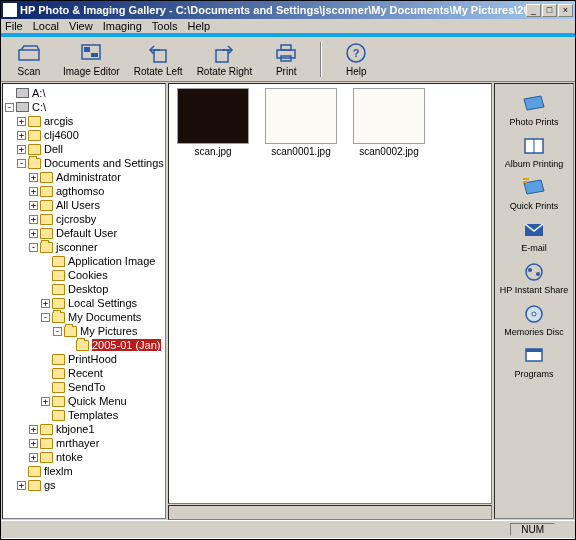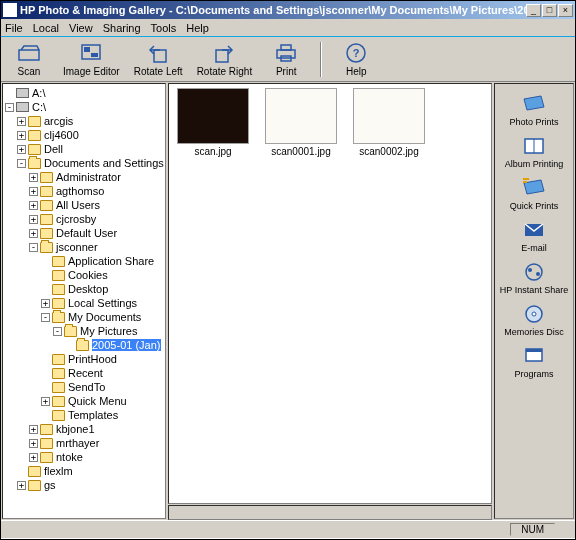--- a/index.html
+++ b/index.html
@@ -2,37 +2,37 @@
 <html><head>
 <meta charset="utf-8">
 <style>
 * { box-sizing: border-box; margin: 0; padding: 0; font-family: "Tahoma", sans-serif; font-size: 11px; }
 body { background: #fff; width: 576px; height: 540px; overflow: hidden; border: 1px solid #000; }
 .titlebar { background: linear-gradient(to right, #0a246a, #a6caf0); color: #fff; height: 18px; display: flex; align-items: center; padding: 0 2px; }
 .titlebar .icon { width: 14px; height: 14px; background: #fff; margin-right: 3px; }
 .titlebar .title { flex: 1; font-weight: bold; white-space: nowrap; overflow: hidden; }
 .winbtns { display: flex; gap: 1px; }
 .winbtn { width: 15px; height: 13px; background: #d4d0c8; border: 1px solid #808080; border-top-color: #fff; border-left-color: #fff; display: flex; align-items: center; justify-content: center; font-size: 9px; font-family: Arial; color: #000; cursor: default; }
-.menubar { background: #d4d0c8; height: 18px; display: flex; align-items: center; padding: 0 4px; gap: 10px; border-bottom: 1px solid #0ea5e9; }
+.menubar { background: #d4d0c8; height: 18px; display: flex; align-items: center; padding: 0 4px; gap: 10px; border-bottom: 4px solid #0ea5e9; }
 .menubar span { cursor: default; }
 .toolbar { background: #d4d0c8; height: 45px; display: flex; align-items: center; padding: 2px 8px; gap: 14px; border-bottom: 1px solid #808080; }
 .tbtn { display: flex; flex-direction: column; align-items: center; gap: 2px; cursor: default; min-width: 40px; }
 .tbtn svg { width: 24px; height: 22px; }
 .tbtn .lbl { font-size: 10px; white-space: nowrap; }
 .divider { width: 2px; height: 35px; border-left: 1px solid #808080; border-right: 1px solid #fff; }
 .main { display: flex; height: 438px; background: #d4d0c8; }
 .tree-pane { width: 164px; background: #fff; border: 1px inset #808080; margin: 1px; overflow: auto; }
 .tree { padding: 2px 0 2px 2px; }
 .tree-node { display: flex; align-items: center; height: 14px; white-space: nowrap; cursor: default; }
 .expander { width: 9px; height: 9px; border: 1px solid #808080; background: #fff; display: inline-flex; align-items: center; justify-content: center; font-size: 9px; line-height: 7px; margin-right: 2px; font-family: monospace; }
 .expander.none { border: none; background: transparent; }
 .folder-icon { width: 13px; height: 11px; background: #ffe79c; border: 1px solid #b8860b; border-radius: 1px 1px 0 0; margin-right: 3px; position: relative; }
 .folder-icon.open::before { content:''; position:absolute; top:-3px; left:0; width:6px; height:2px; background:#ffe79c; border:1px solid #b8860b; border-bottom:none; }
 .drive-icon { width: 13px; height: 10px; background: #ccc; border: 1px solid #666; margin-right: 3px; }
-.tree-node.selected .node-label { background: #3b82f6; color: #fff; padding: 0 0; }
+.tree-node.selected .node-label { background: #b91c1c; color: #fff; padding: 0 0; }
 .content-pane { flex: 1; background: #fff; border: 1px inset #808080; margin: 1px; padding: 4px; display: flex; gap: 8px; align-items: flex-start; overflow: auto; }
 .thumb { width: 80px; display: flex; flex-direction: column; align-items: center; cursor: default; }
 .thumb-img { width: 72px; height: 56px; border: 1px solid #a0a0a0; background: #fbfaf5; display:flex; align-items:center; justify-content:center; }
 .thumb-img.dark { background: #1a0d08; }
 .thumb-lbl { text-align: center; margin-top: 2px; font-size: 10px; }
 .side-pane { width: 80px; background: #d4d0c8; border: 1px inset #808080; margin: 1px; display: flex; flex-direction: column; align-items: flex-start; padding: 6px 2px; gap: 2px; overflow:auto; }
 .sbtn { display: flex; flex-direction: column; align-items: center; gap: 2px; cursor: default; padding: 3px 0; width: 100%; }
 .sbtn svg { width: 26px; height: 22px; }
 .sbtn .lbl { font-size: 9px; text-align: center; white-space: nowrap; }
 .statusbar { height: 18px; background: #d4d0c8; border-top: 1px solid #fff; display: flex; align-items: center; justify-content: flex-end; padding: 0 20px; gap: 40px; }
@@ -49,21 +49,21 @@
     <div class="winbtn">_</div>
     <div class="winbtn">□</div>
     <div class="winbtn">×</div>
   </div>
 </div>
 
 <div class="menubar">
   <span>File</span>
   <span>Local</span>
   <span>View</span>
-  <span>Sharing</span>
+  <span>Imaging</span>
   <span>Tools</span>
   <span>Help</span>
 </div>
 
 <div class="toolbar">
   <div class="tbtn">
     <svg>
         <rect x="2" y="8" width="20" height="10" fill="none" stroke="#2a5aa8" stroke-width="1.5"></rect>
         <path d="M4 8 L7 4 L20 4 L22 8" fill="none" stroke="#2a5aa8" stroke-width="1.5"></path>
       </svg>
@@ -169,21 +169,21 @@
           <span class="node-label">Default User</span>
         </div>
       <div class="tree-node" style="padding-left:24px">
           <span class="expander">-</span>
           <span class="folder-icon open"></span>
           <span class="node-label">jsconner</span>
         </div>
       <div class="tree-node" style="padding-left:36px">
           <span class="expander none"></span>
           <span class="folder-icon"></span>
-          <span class="node-label">Application Share</span>
+          <span class="node-label">Application Image</span>
         </div>
       <div class="tree-node" style="padding-left:36px">
           <span class="expander none"></span>
           <span class="folder-icon"></span>
           <span class="node-label">Cookies</span>
         </div>
       <div class="tree-node" style="padding-left:36px">
           <span class="expander none"></span>
           <span class="folder-icon"></span>
           <span class="node-label">Desktop</span>

